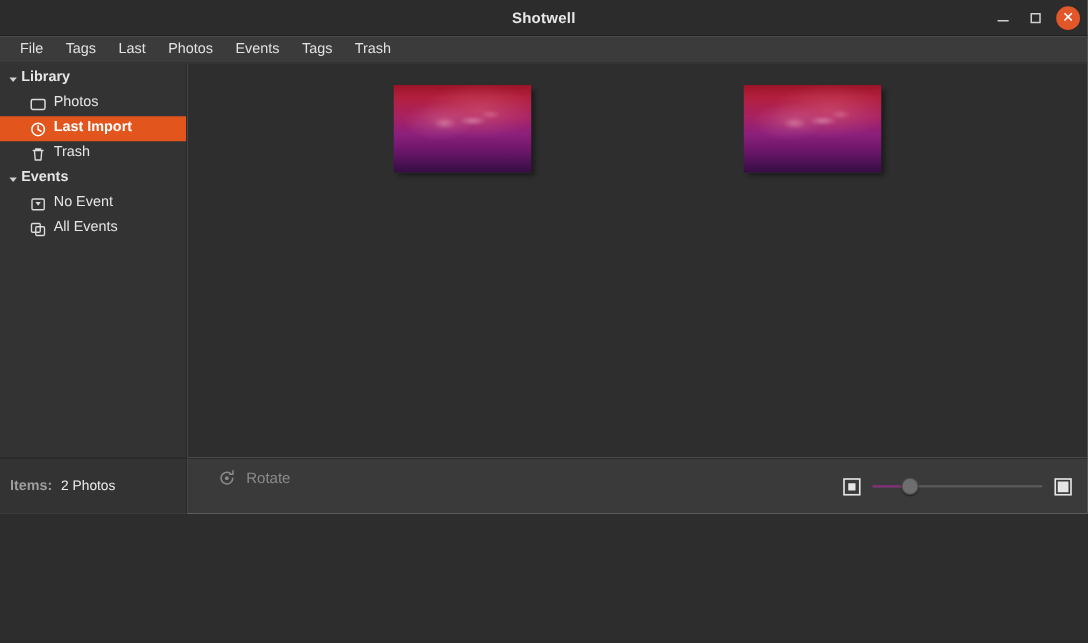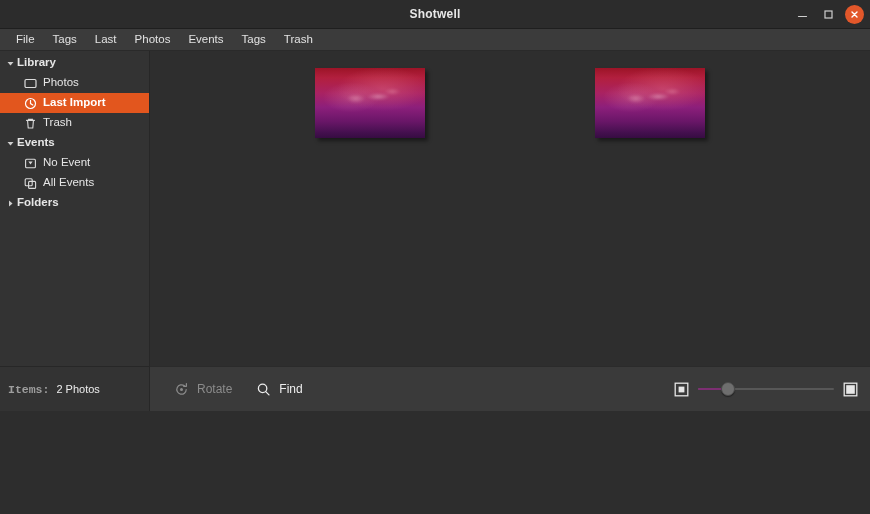--- a/index.html
+++ b/index.html
@@ -159,21 +159,20 @@
     border-top: 1px solid #272727;
     display: flex;
     align-items: center;
     padding-left: 8px;
     gap: 7px;
   }
   .status-key {
     font-size: 11.5px;
     font-weight: bold;
     color: #9e9e9e;
-    font-family: Liberation Mono, monospace;
   }
   .status-val {
     font-size: 11px;
     color: #ededed;
   }
 
   
   .content-col {
     flex: 1 1 auto;
     display: flex;
@@ -224,21 +223,20 @@
     filter: blur(1px);
   }
 
   
   .toolbar {
     flex: 0 0 45px;
     height: 45px;
     background: #3a3a3a;
     border-top: 1px solid #2b2b2b;
     display: flex;
-    align-items: center;
     padding: 0 10px 0 12px;
   }
   .tool-btn {
     display: flex;
     align-items: center;
     gap: 8px;
     height: 30px;
     padding: 0 12px;
     border-radius: 3px;
     font-size: 12px;
@@ -413,28 +411,20 @@
           <span class="tree-icon">
             <svg width="13" height="13" viewBox="0 0 13 13">
               <rect x="1.2" y="1.8" width="7" height="7" rx="1" stroke="currentColor" stroke-width="1.1" fill="none"></rect>
               <rect x="4.6" y="4.4" width="7" height="7" rx="1" stroke="currentColor" stroke-width="1.1" fill="none"></rect>
             </svg>
           </span>
           <span class="tree-label">All Events</span>
         </div>
 
 
-        <div class="tree-row group">
-          <span class="expander">
-            <svg width="9" height="9" viewBox="0 0 9 9">
-                <path d="M3 1.5 L6.5 4.5 L3 7.5 Z" fill="currentColor"></path>
-              </svg>
-          </span>
-          <span class="tree-label">Folders</span>
-        </div>
 
       </div>
 
       <div class="statusbar">
         <span class="status-key">Items:</span>
         <span class="status-val">2 Photos</span>
       </div>
     </div>
 
     <div class="content-col">
@@ -456,29 +446,20 @@
               <path d="M12.2 7.5 A4.7 4.7 0 1 1 10.4 3.8" stroke="currentColor" stroke-width="1.2" fill="none" stroke-linecap="round"></path>
               <path d="M12.4 1.6 L12.4 4.3 L9.7 4.3" stroke="currentColor" stroke-width="1.2" fill="none" stroke-linecap="round" stroke-linejoin="round"></path>
               <circle cx="7.5" cy="7.5" r="1.5" fill="currentColor"></circle>
             </svg>
           </span>
           <span>Rotate</span>
         </div>
 
 
 
-        <div class="tool-btn enabled">
-          <span>
-            <svg width="15" height="15" viewBox="0 0 15 15">
-              <circle cx="6.6" cy="6.4" r="4.2" stroke="currentColor" stroke-width="1.3" fill="none"></circle>
-              <path d="M9.7 9.6 L13 12.9" stroke="currentColor" stroke-width="1.3" fill="none" stroke-linecap="round"></path>
-            </svg>
-          </span>
-          <span>Find</span>
-        </div>
 
         <div class="tool-spacer"></div>
 
         <div class="zoom-wrap">
           <span class="zoom-end-icon">
             <svg width="15" height="15" viewBox="0 0 15 15">
               <rect x="1.2" y="1.2" width="12.6" height="12.6" stroke="currentColor" stroke-width="1.3" fill="none"></rect>
               <rect x="4.6" y="4.6" width="5.8" height="5.8" fill="currentColor"></rect>
             </svg>
           </span>

